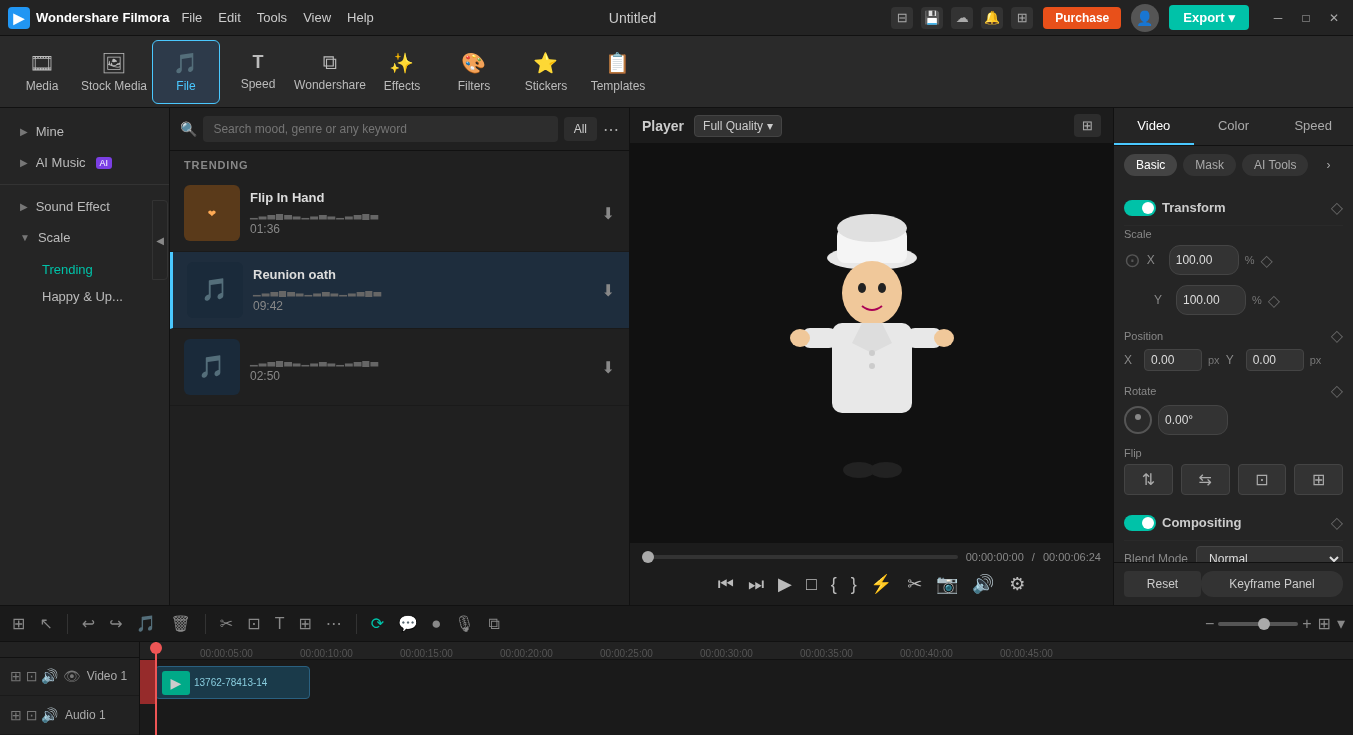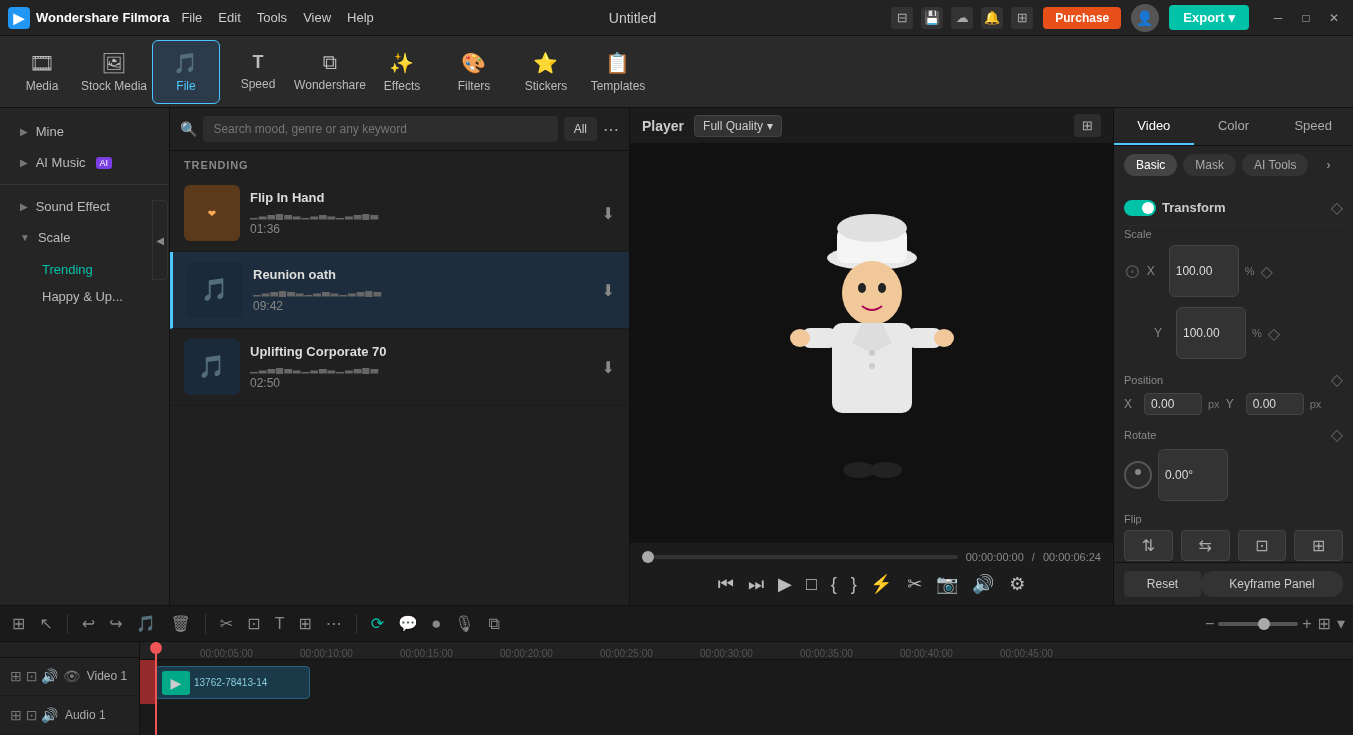--- a/index.html
+++ b/index.html
@@ -84,21 +84,21 @@
     .right-subtabs { display: flex; padding: 8px 10px; gap: 6px; }
     .right-subtab { padding: 4px 12px; border-radius: 12px; font-size: 12px; cursor: pointer; color: #aaa; background: #333; }
     .right-subtab.active { background: #444; color: #fff; }
     .right-subtab.more { background: none; color: #aaa; }
     .right-content { flex: 1; padding: 6px 10px; overflow-y: auto; }
     .section-row { display: flex; align-items: center; justify-content: space-between; padding: 8px 0; border-bottom: 1px solid #2a2a2a; }
     .section-label { font-size: 13px; color: #ccc; font-weight: 600; }
     .diamond-btn { background: none; border: none; color: #666; font-size: 16px; cursor: pointer; }
     .prop-row { display: flex; align-items: center; gap: 6px; padding: 5px 0; }
     .prop-label { font-size: 12px; color: #888; width: 16px; }
-    .prop-input { background: #333; border: 1px solid #444; border-radius: 6px; padding: 18px 6px; color: #ddd; font-size: 12px; width: 70px; }
+    .prop-input { background: #333; border: 1px solid #444; border-radius: 11px; padding: 7px 6px; color: #ddd; font-size: 12px; width: 70px; }
     .prop-unit { font-size: 11px; color: #777; }
     .toggle { width: 32px; height: 16px; background: #00c2a8; border-radius: 8px; position: relative; cursor: pointer; }
     .toggle-knob { width: 12px; height: 12px; background: #fff; border-radius: 50%; position: absolute; top: 2px; left: 18px; }
     .blend-row { display: flex; align-items: center; justify-content: space-between; padding: 5px 0; }
     .blend-select { background: #333; border: 1px solid #444; border-radius: 4px; padding: 4px 8px; color: #ddd; font-size: 12px; flex: 1; margin-left: 8px; }
     .bottom-buttons { display: flex; gap: 0; padding: 8px 10px; border-top: 1px solid #111; }
     .reset-btn { flex: 1; background: #333; border: none; border-radius: 4px; padding: 6px; color: #ccc; font-size: 12px; cursor: pointer; }
     .keyframe-btn { flex: 2; background: #333; border: none; border-radius: 12px; padding: 6px; color: #ccc; font-size: 12px; cursor: pointer; }
 
     
@@ -283,21 +283,20 @@
         <div class="audio-actions">
           <span class="dl-icon">⬇</span>
         </div>
       </div>
 
       <div class="audio-item">
         <div class="thumb-music">
           <span style="font-size:22px;">🎵</span>
         </div>
         <div class="audio-info">
-          <div class="audio-title">Uplifting Corporate 70</div>
           <div class="audio-wave">▁▂▃▄▃▂▁▂▃▂▁▂▃▄▃</div>
           <div class="audio-duration">02:50</div>
         </div>
         <div class="audio-actions">
           <span class="dl-icon">⬇</span>
         </div>
       </div>
     </div>
   </div>
 

